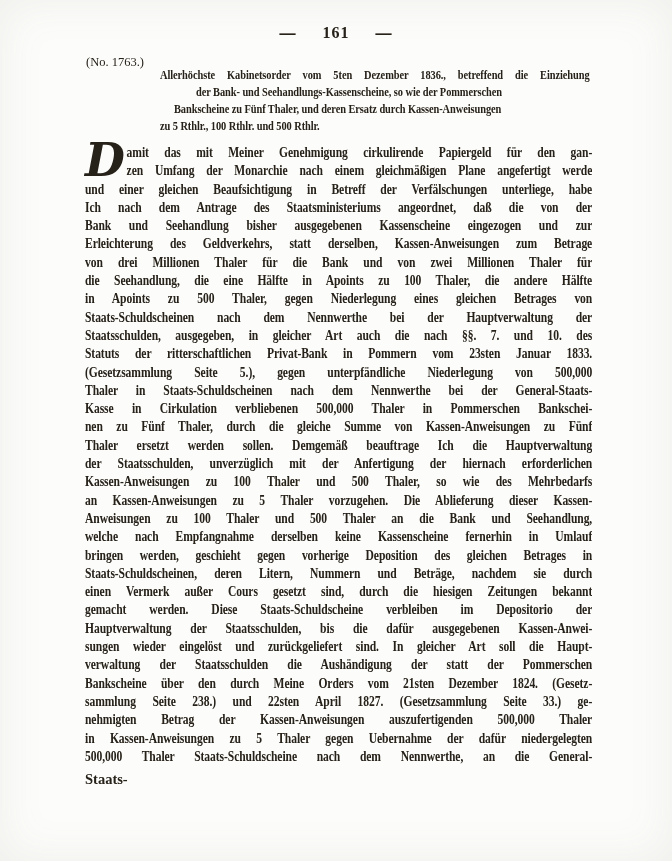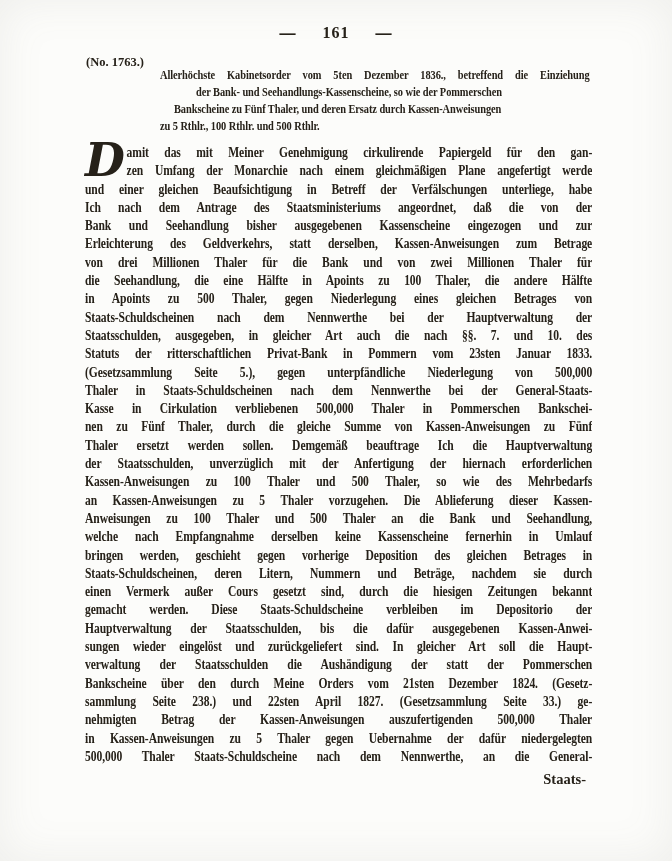--- a/index.html
+++ b/index.html
@@ -31,21 +31,21 @@
   .pagenum-dash { font-weight: bold; transform: scaleY(1.4); }
   
   .title-block {
     display: flex;
     margin: 12px 0 0 86px;
     width: 508px;
   }
   .doc-no {
     flex: 0 0 74px;
     font-size: 12.5px;
-    font-weight: bold;
+    font-weight: normal;
     line-height: 17px;
     white-space: nowrap;
   }
   .title-lines { flex: 1; overflow: hidden; margin-top: 12px; }
   .title-line {
     font-size: 13px;
     font-weight: bold;
     line-height: 17px;
     width: 537px;               
     transform: scaleX(0.8);
@@ -84,21 +84,20 @@
     letter-spacing: -0.1px;
     text-align: justify;
     text-align-last: justify;
     white-space: nowrap;
   }
   .bline.dc-indent { padding-left: 52px; width: 582px; }
   
   .catchword-row {
     margin: 5px 0 16px 85px;
     width: 507px;
-    text-align: right;
     padding-right: 6px;
     box-sizing: border-box;
     font-size: 14.5px;
     font-weight: bold;
     line-height: 18px;
   }
 </style>
 </head>
 <body>
 

